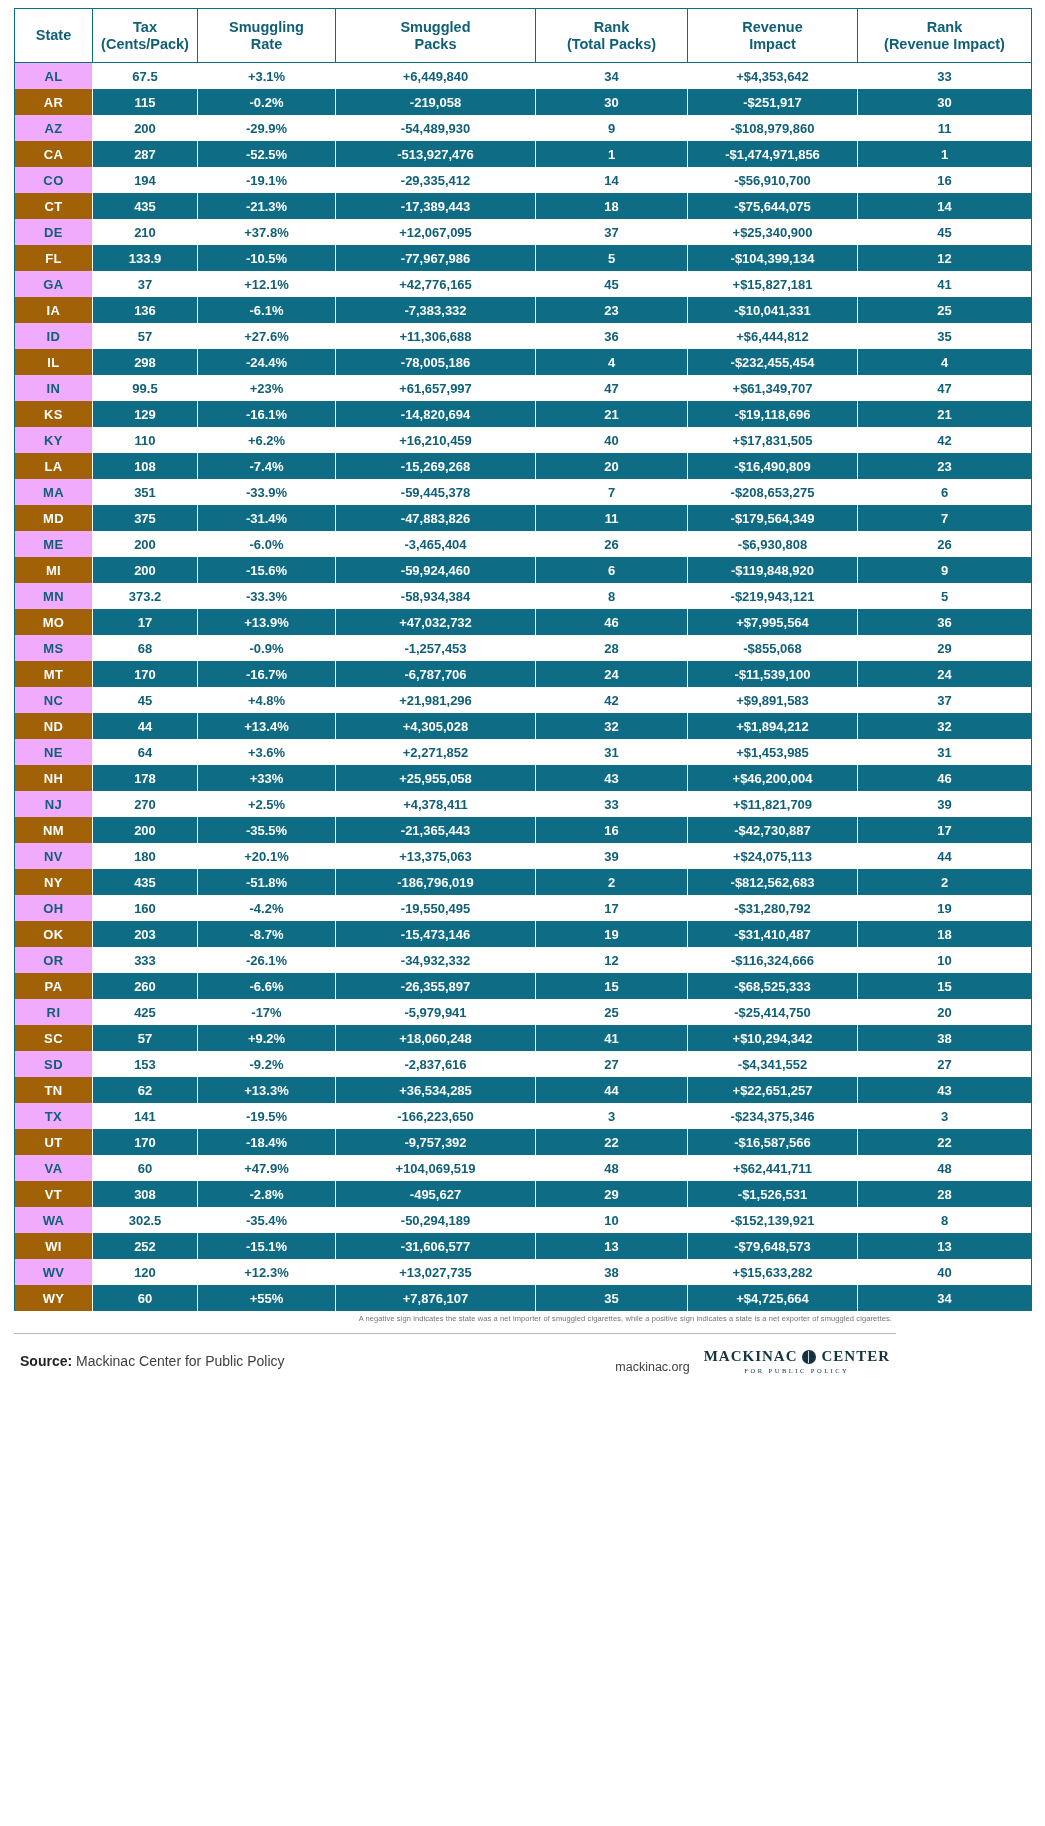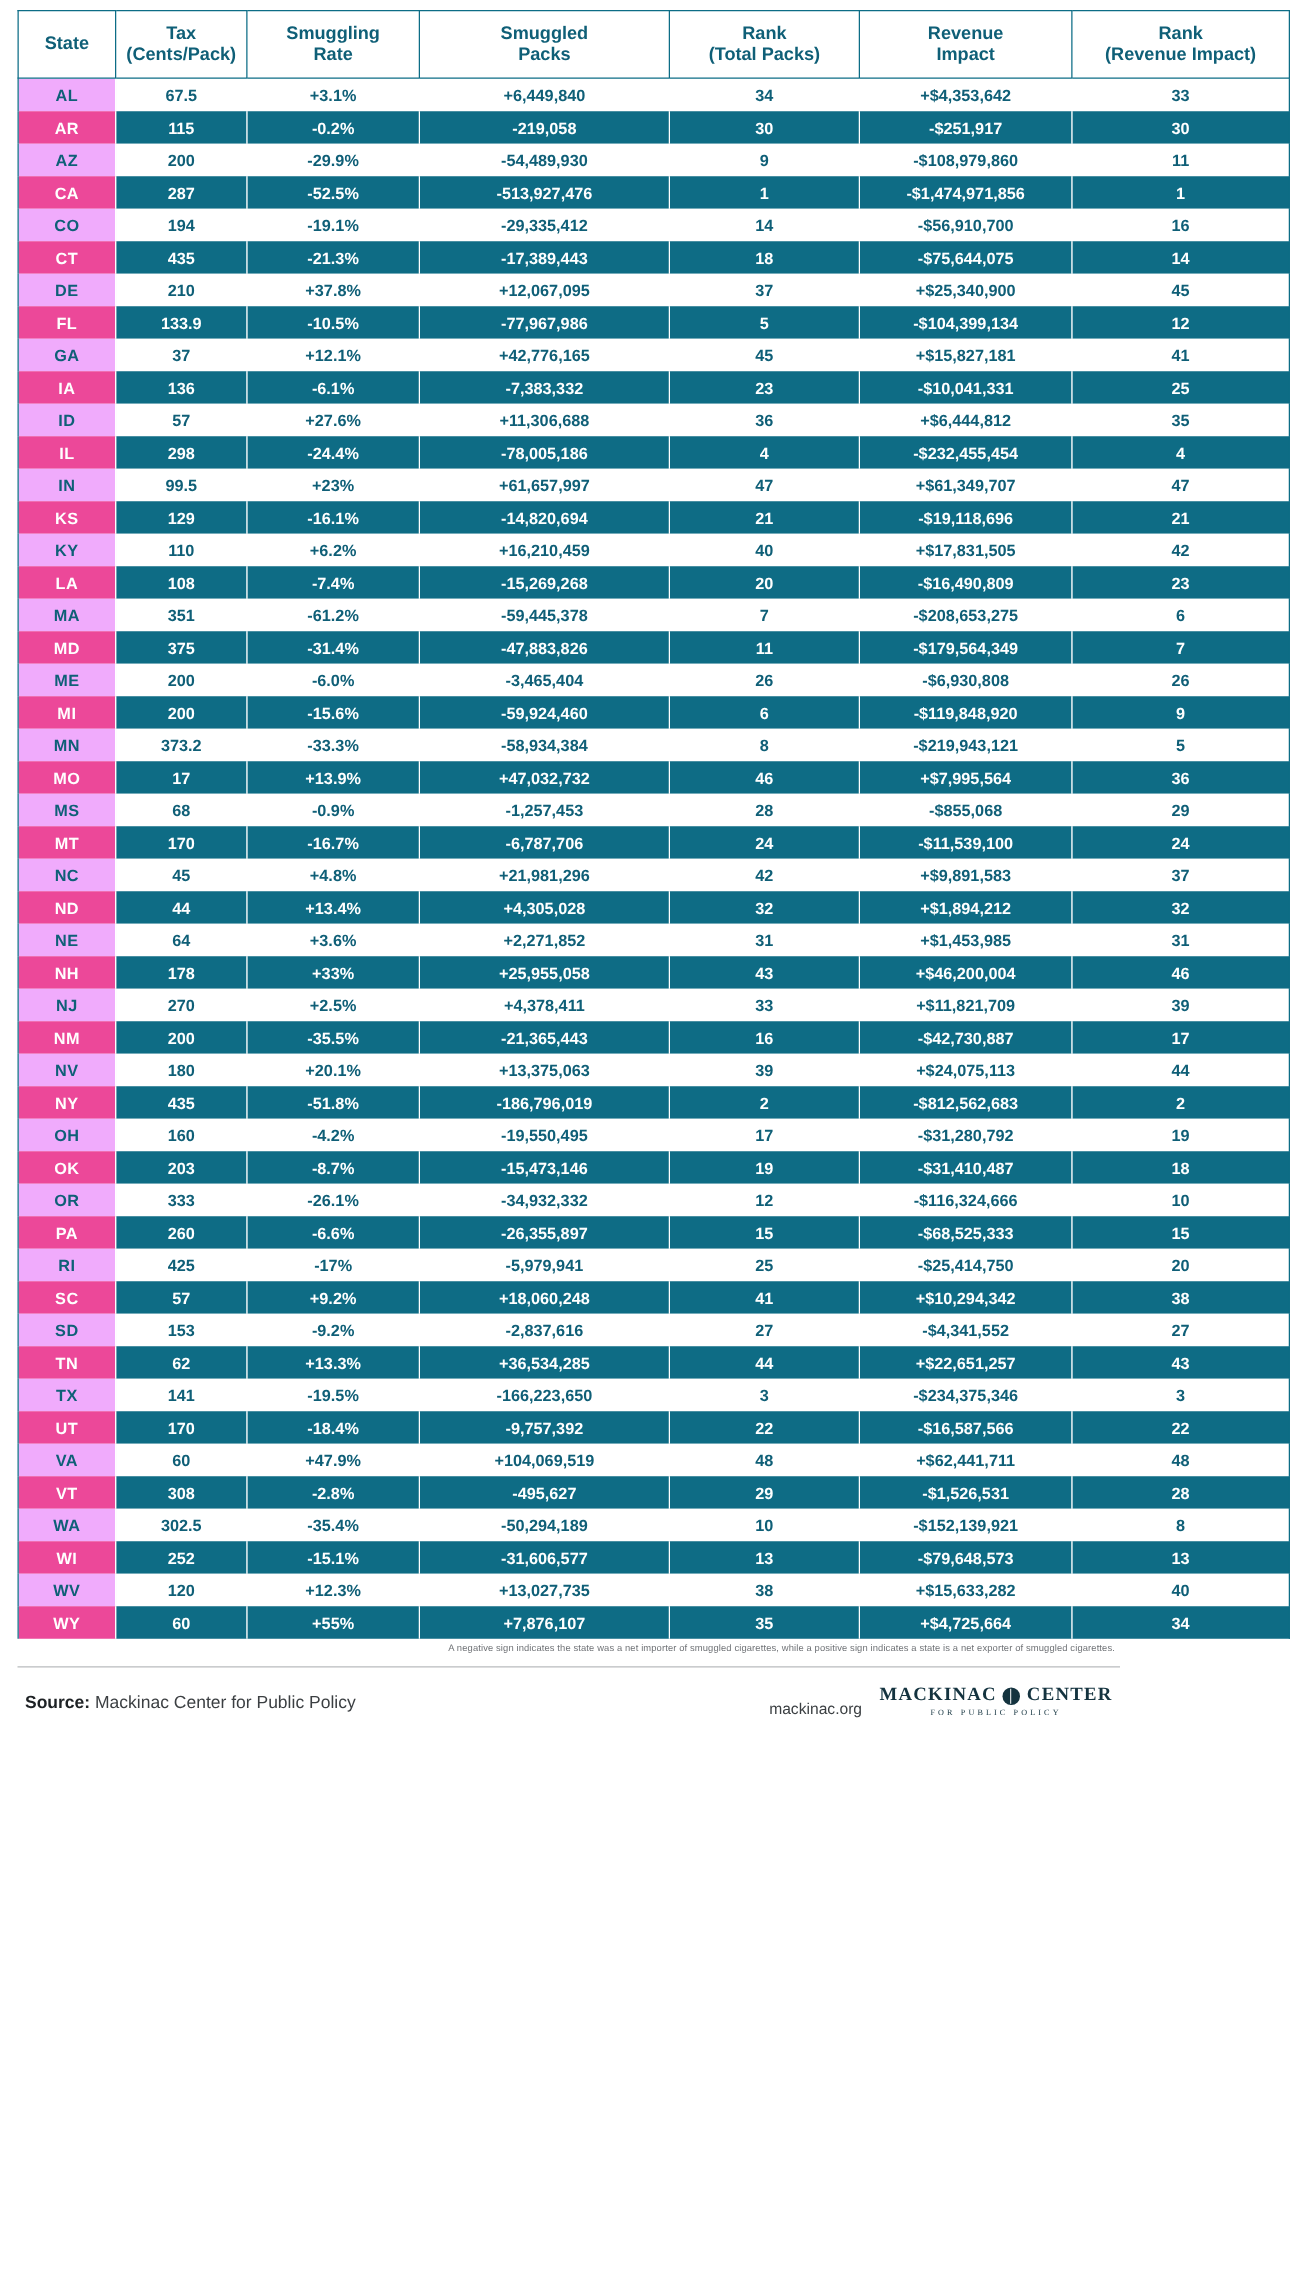--- a/index.html
+++ b/index.html
@@ -23,21 +23,21 @@
     text-align:center;
     vertical-align:middle;
     height:26px;
     padding:0;
     border-left:1px solid #ffffff;
     border-right:1px solid #ffffff;
   }
   tr.odd td{background:#ffffff;color:#0f5f77;}
   tr.even td{background:#0e6c85;color:#ffffff;}
   tr.odd td.state{background:#f0abfc;color:#0f5f77;border-left:1px solid #0d6d86;}
-  tr.even td.state{background:#ec4899;color:#ffffff;}
+  tr.even td.state{background:#a16207;color:#ffffff;}
   td.state{font-size:13px;letter-spacing:.4px;}
   tr.odd td:last-child{border-right:1px solid #0d6d86;}
   tr.even td:last-child{border-right:1px solid #0e6c85;}
   tr.odd td.state{border-left:1px solid #0d6d86;}
   tr.even td.state{border-left:1px solid #0e6c85;}
   col.c-state{width:78px;}
   col.c-tax{width:105px;}
   col.c-rate{width:138px;}
   col.c-packs{width:200px;}
   col.c-rank1{width:152px;}
@@ -261,21 +261,21 @@
           <td>108</td>
           <td>-7.4%</td>
           <td>-15,269,268</td>
           <td>20</td>
           <td>-$16,490,809</td>
           <td>23</td>
         </tr>
         <tr class="odd">
           <td class="state">MA</td>
           <td>351</td>
-          <td>-61.2%</td>
+          <td>-33.9%</td>
           <td>-59,445,378</td>
           <td>7</td>
           <td>-$208,653,275</td>
           <td>6</td>
         </tr>
         <tr class="even">
           <td class="state">MD</td>
           <td>375</td>
           <td>-31.4%</td>
           <td>-47,883,826</td>

